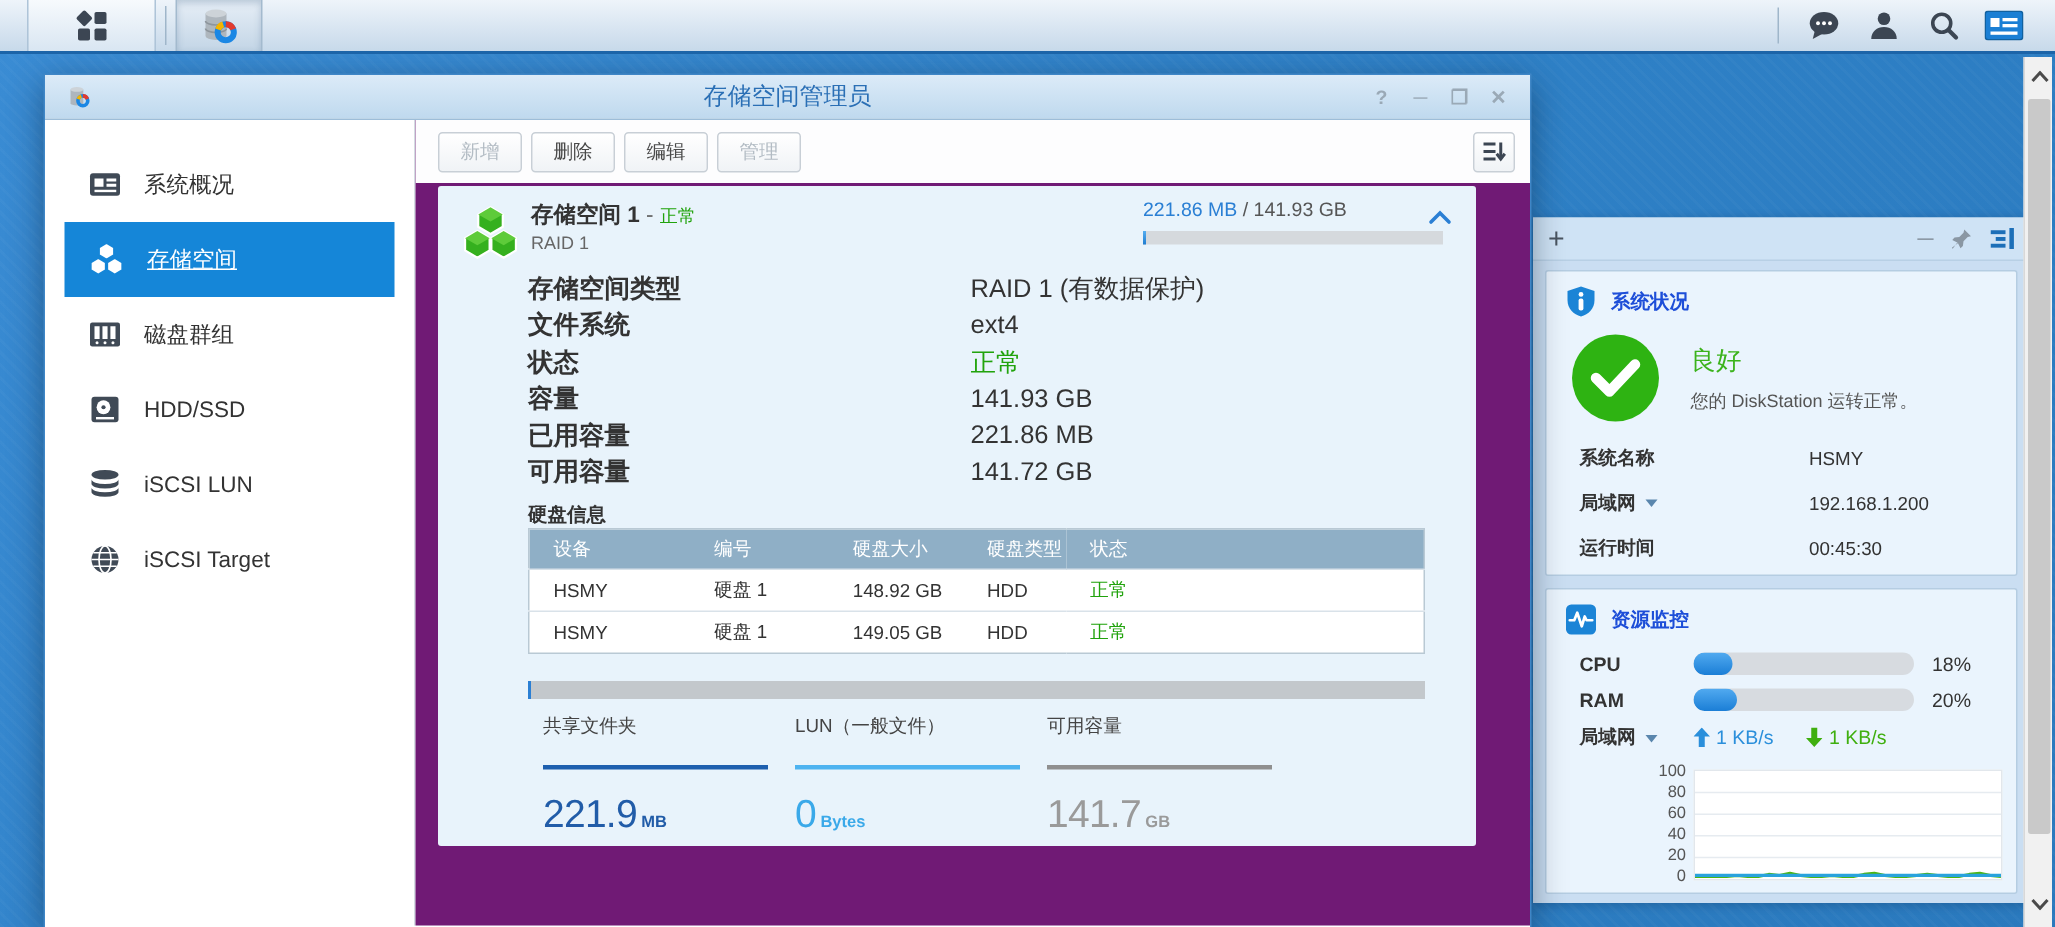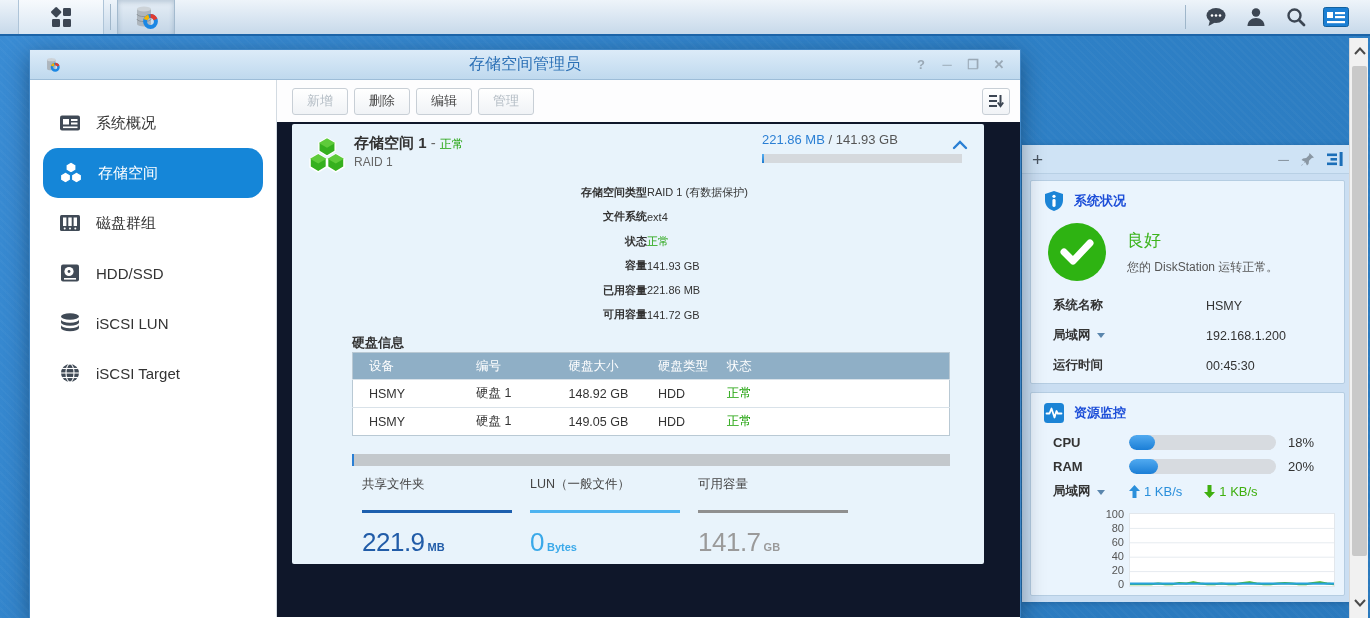--- a/index.html
+++ b/index.html
@@ -29,25 +29,25 @@
   .titlebar .app-ic { margin-left:14px; }
   .title { position:absolute; left:0; right:0; text-align:center; color:#2a6fb5; font-weight:normal; font-size:16px; pointer-events:none; }
   .win-ctrls { margin-left:auto; display:flex; align-items:center; gap:4px; padding-right:10px; }
   .win-ctrl { width:22px; height:20px; border:none; background:transparent; color:#9aa9b6; font-size:13px; font-weight:bold; cursor:pointer; line-height:20px; }
   .win-body { display:flex; height:537px; }
 
   
   .sidebar { width:247px; background:#fff; border-right:1px solid #d3dbe2; padding-top:18px; flex:none; }
   .side-item { height:50px; display:flex; align-items:center; padding-left:28px; cursor:pointer; color:#404a56; }
   .side-item .lbl { margin-left:14px; font-size:15px; color:#333; }
-  .side-item.sel { background:#1586d8; border-radius:15px; margin:0 13px; padding-left:15px; color:#fff; }
+  .side-item.sel { background:#1586d8; border-radius:0; margin:0 13px; padding-left:15px; color:#fff;text-decoration:underline; }
   .side-item.sel .lbl { color:#fff; }
 
   
-  .content { flex:1; background:#0f172a; overflow:hidden; }
+  .content { flex:1; background:#701a75; overflow:hidden; }
   .toolbar { height:42px; display:flex; align-items:center; padding:0 10px 0 15px; background:#fdfdfe; }
   .tbtn { height:27px; padding:0 14px; margin-right:6px; font-size:13px; border:1px solid #c8cfd6; border-radius:3px;
     background:linear-gradient(#ffffff,#f0f3f6); color:#4a4a4a; cursor:pointer; }
   .tbtn:disabled { color:#b3bcc4; cursor:default; }
   .sortbtn { margin-left:auto; width:28px; height:27px; border:1px solid #c8cfd6; border-radius:3px; background:linear-gradient(#ffffff,#f0f3f6); display:flex; align-items:center; justify-content:center; cursor:pointer; }
 
   .card { position:relative; margin:2px 8px 0 15px; width:692px; height:440px; background:#e8f3fb; border-radius:2px; }
   .vol-icon { position:absolute; left:16px; top:12px; }
   .vol-title { position:absolute; left:62px; top:10px; font-size:15px; }
   .vol-name { font-weight:bold; color:#333; }
@@ -55,21 +55,21 @@
   .vol-status { color:#21a30c; font-size:12px; }
   .vol-raid { position:absolute; left:62px; top:31px; font-size:12px; color:#666; }
   .vol-usage { position:absolute; left:470px; top:8px; width:200px; font-size:13px; }
   .vol-used { color:#2a7fd4; }
   .vol-total { color:#555; }
   .vol-bar { position:absolute; left:470px; top:30px; width:200px; height:9px; background:#d5d9dd; }
   .vol-bar-fill { height:100%; background:linear-gradient(#56aef0,#1f7cd0); }
   .collapse { position:absolute; right:16px; top:16px; background:none; border:none; cursor:pointer; }
 
   .details { position:absolute; left:60px; top:56px; }
-  .drow { height:24.5px; display:flex; align-items:center; font-size:11px;text-align:right; }
+  .drow { height:24.5px; display:flex; align-items:center; font-size:17px; }
   .dlab { width:295px; font-weight:bold; color:#333; }
   .dval { color:#333; }
   .dval.green { color:#21a30c; }
 
   .disk-title { position:absolute; left:60px; top:210px; font-weight:bold; }
   .dtable { position:absolute; left:60px; top:228px; width:598px; border:1px solid #b9c9d4; background:#fff; border-collapse:collapse; font-size:12.5px; }
   .dtable th { background:#8fafc6; color:#fff; font-weight:normal; height:27px; text-align:left; padding-left:16px; cursor:pointer; }
   .dtable td { height:28px; padding-left:16px; border-top:1px solid #d9e2e9; color:#333; }
   .dtable .st { color:#21a30c; }
   .c1{width:18%}.c2{width:15.5%}.c3{width:15%}.c4{width:11.5%}.c5{width:40%}

